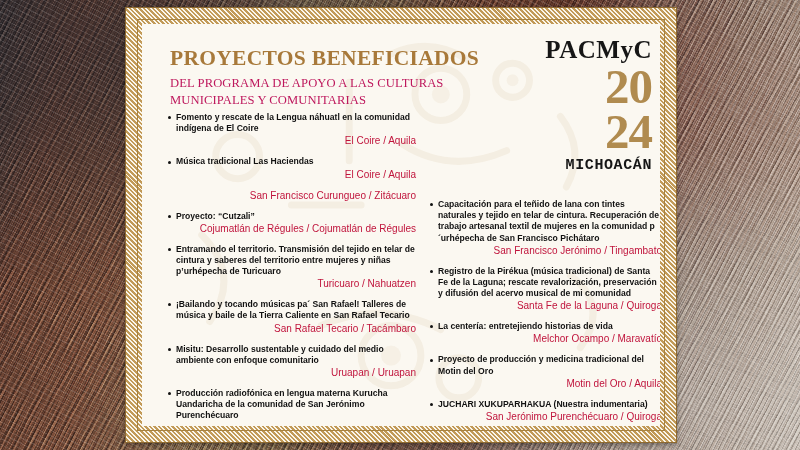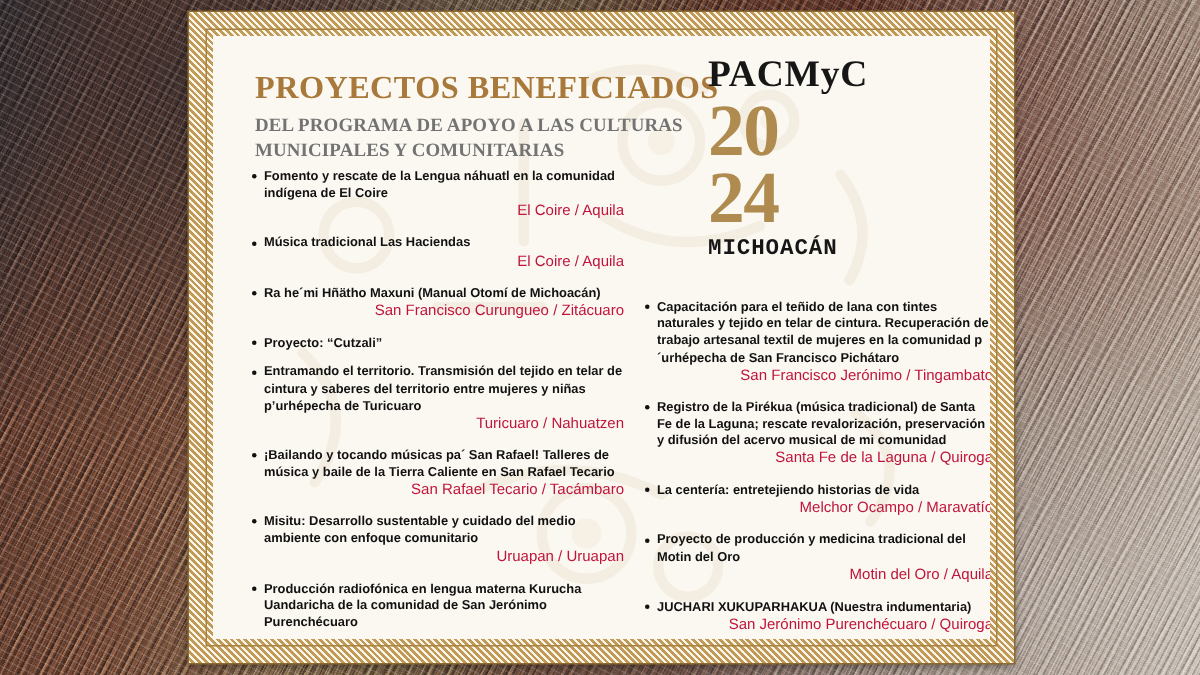--- a/index.html
+++ b/index.html
@@ -87,25 +87,25 @@
   .header{ position:absolute; left:0; top:0; width:100%; height:150px; }
 
   .title-block{ position:absolute; left:28px; top:22px; width:300px; }
   .main-title{
     font-family:"Liberation Serif", serif;
     font-weight:700; font-size:21.5px; letter-spacing:.3px;
     color:#A8793A; white-space:nowrap;
   }
   .sub-title{
     font-family:"Liberation Serif", serif;
-    font-weight:700; font-size:12.6px; line-height:1.32;
-    color:#737373; margin-top:4px; letter-spacing:.1px;
-  }
-
-  .year-block{ position:absolute; left:330px; top:12px; width:180px; text-align:left; }
+    font-weight:400; font-size:12.6px; line-height:1.32;
+    color:#be185d; margin-top:4px; letter-spacing:.1px;
+  }
+
+  .year-block{ position:absolute; left:330px; top:12px; width:180px; text-align:right; }
   .pacmyc{
     font-family:"Liberation Serif", serif;
     font-weight:700; font-size:25px; color:#161616; letter-spacing:.5px;
   }
   .year-num{
     font-family:"Liberation Serif", serif;
     font-weight:700; font-size:49px; line-height:.92;
     color:#B08B4F; letter-spacing:-1px;
   }
   .state{
@@ -198,25 +198,25 @@
           <div class="col col-left" id="col-left">
               <div class="item">
                 <div class="item-title"><span class="bullet"></span>Fomento y rescate de la Lengua náhuatl en la comunidad indígena de  El Coire</div>
                 <div class="item-place">El Coire / Aquila</div>
               </div>
               <div class="item">
                 <div class="item-title"><span class="bullet"></span>Música tradicional Las Haciendas</div>
                 <div class="item-place">El Coire / Aquila</div>
               </div>
               <div class="item">
-                <div class="item-title"><span class="bullet"></span>Ra he´mi Hñätho Maxuni (Manual Otomí de Michoacán)</div>
                 <div class="item-place">San Francisco Curungueo / Zitácuaro</div>
               </div>
               <div class="item">
                 <div class="item-title"><span class="bullet"></span>Proyecto: “Cutzali”</div>
+                <div class="item-place">Cojumatlán de Régules  / Cojumatlán de Régules</div>
               </div>
               <div class="item">
                 <div class="item-title"><span class="bullet"></span>Entramando el territorio. Transmisión  del tejido en telar de cintura y saberes del territorio entre mujeres y niñas p’urhépecha de Turicuaro</div>
                 <div class="item-place">Turicuaro  / Nahuatzen</div>
               </div>
               <div class="item">
                 <div class="item-title"><span class="bullet"></span>¡Bailando y tocando músicas pa´ San Rafael! Talleres de música y baile de  la Tierra Caliente en San Rafael Tecario</div>
                 <div class="item-place">San Rafael Tecario / Tacámbaro</div>
               </div>
               <div class="item">

